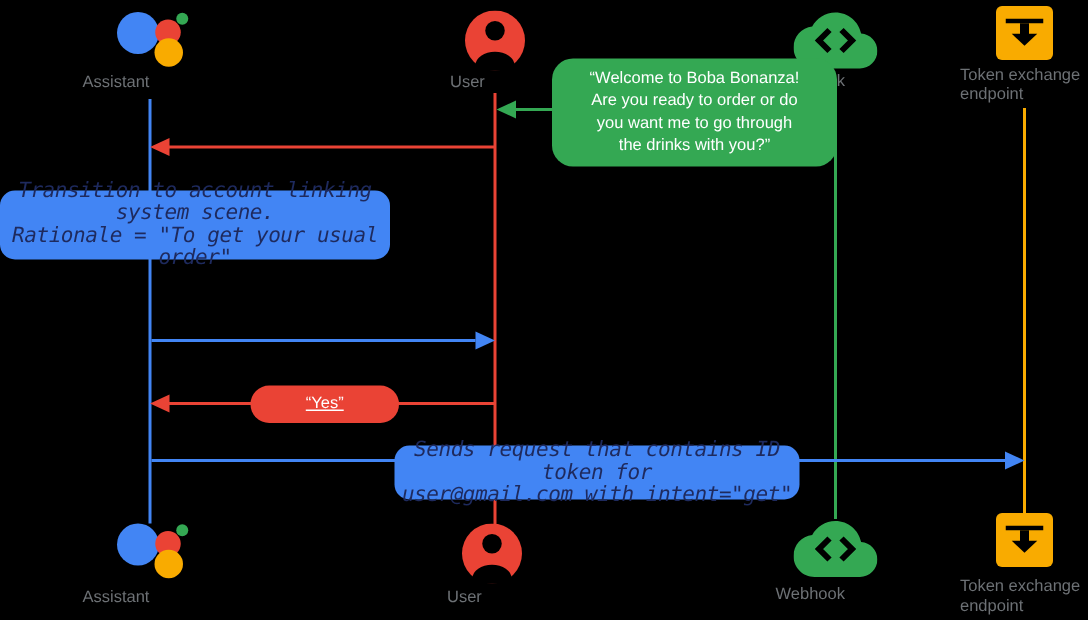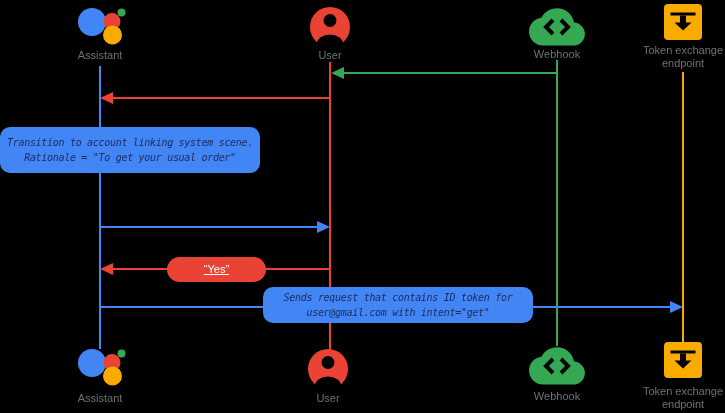--- a/index.html
+++ b/index.html
@@ -27,25 +27,25 @@
   .ah-green{border-right-color:var(--green);border-left-color:var(--green);}
   .ah-blue{border-right-color:var(--blue);border-left-color:var(--blue);}
 
   
   .bubble{position:absolute;z-index:3;display:flex;align-items:center;justify-content:center;
           text-align:center;color:#fff;font-size:11px;line-height:15px;white-space:pre-line;}
   .bub-green{background:var(--green);border-radius:14px;}
   .bub-red{background:var(--red);border-radius:13px;}
   .bub-blue{background:var(--blue);border-radius:12px;}
   .mono{font-family:"DejaVu Sans Mono", monospace;font-style:italic;
-        color:var(--code-text,#1e2a5e);font-size:10px;line-height:15px;letter-spacing:-0.3px;}
+        color:var(--code-text,#1e2a5e);font-size:14px;line-height:15px;letter-spacing:-0.3px;}
 
   
   .actor-label{position:absolute;z-index:2;color:var(--label-text,#6d7175);
-               font-size:11px;line-height:13px;text-align:center;white-space:pre-line;}
+               font-size:11px;line-height:13px;white-space:pre-line;}
 
   .icon{position:absolute;z-index:2;}
   .fill-blue{fill:var(--blue);}
   .fill-red{fill:var(--red);}
   .fill-green{fill:var(--green);}
   .fill-yellow{fill:var(--yellow);}
   .fill-black{fill:#000;}
   .stroke-black{stroke:#000;fill:none;}
 </style>
 </head>
@@ -115,32 +115,36 @@
     <rect class="fill-yellow" x="0" y="0" width="38" height="36" rx="4"></rect>
     <rect class="fill-black" x="6.5" y="8.5" width="25" height="3"></rect>
     <rect class="fill-black" x="16" y="11.5" width="6" height="7.5"></rect>
     <polygon class="fill-black" points="10.5,18.5 27.5,18.5 19,26.5"></polygon>
   </svg>
   <div class="actor-label" style="left:640px;top:385px;width:86px;">Token exchange
 endpoint</div>
 
   <div class="hline hl-green" style="left:333px;top:72px;width:223px;"></div>
   <div class="ah ah-left ah-green" style="left:331px;top:66.5px;"></div>
+  <div class="bubble bub-green" style="left:368px;top:39px;width:178px;height:68px;padding:2px 6px;">“Welcome to Boba Bonanza!
+Are you ready to order or do
+you want me to go through
+the drinks with you?”</div>
 
   <div class="hline hl-red" style="left:112px;top:97px;width:218px;"></div>
   <div class="ah ah-left ah-red" style="left:100px;top:91.5px;"></div>
 
   <div class="bubble bub-blue mono" style="left:0px;top:127px;width:260px;height:46px;border-radius:10px;">Transition to account linking system scene.
 Rationale = "To get your usual order"</div>
 
   <div class="hline hl-blue" style="left:101px;top:226px;width:216px;"></div>
   <div class="ah ah-right ah-blue" style="left:317px;top:220.5px;"></div>
 
   <div class="hline hl-red" style="left:112px;top:268px;width:218px;"></div>
   <div class="ah ah-left ah-red" style="left:100px;top:262.5px;"></div>
   <div class="bubble bub-red" style="left:167px;top:257px;width:99px;height:25px;text-decoration:underline;">“Yes”</div>
 
   <div class="hline hl-blue" style="left:101px;top:306px;width:569px;"></div>
   <div class="ah ah-right ah-blue" style="left:670px;top:300.5px;"></div>
-  <div class="bubble bub-blue mono" style="left:263px;top:287px;width:270px;height:36px;border-radius:10px;">Sends request that contains ID token for
+  <div class="bubble bub-blue mono" style="left:263px;top:297px;width:270px;height:36px;border-radius:10px;">Sends request that contains ID token for
 user@gmail.com with intent="get"</div>
 
 </div>
 
 </body></html>

